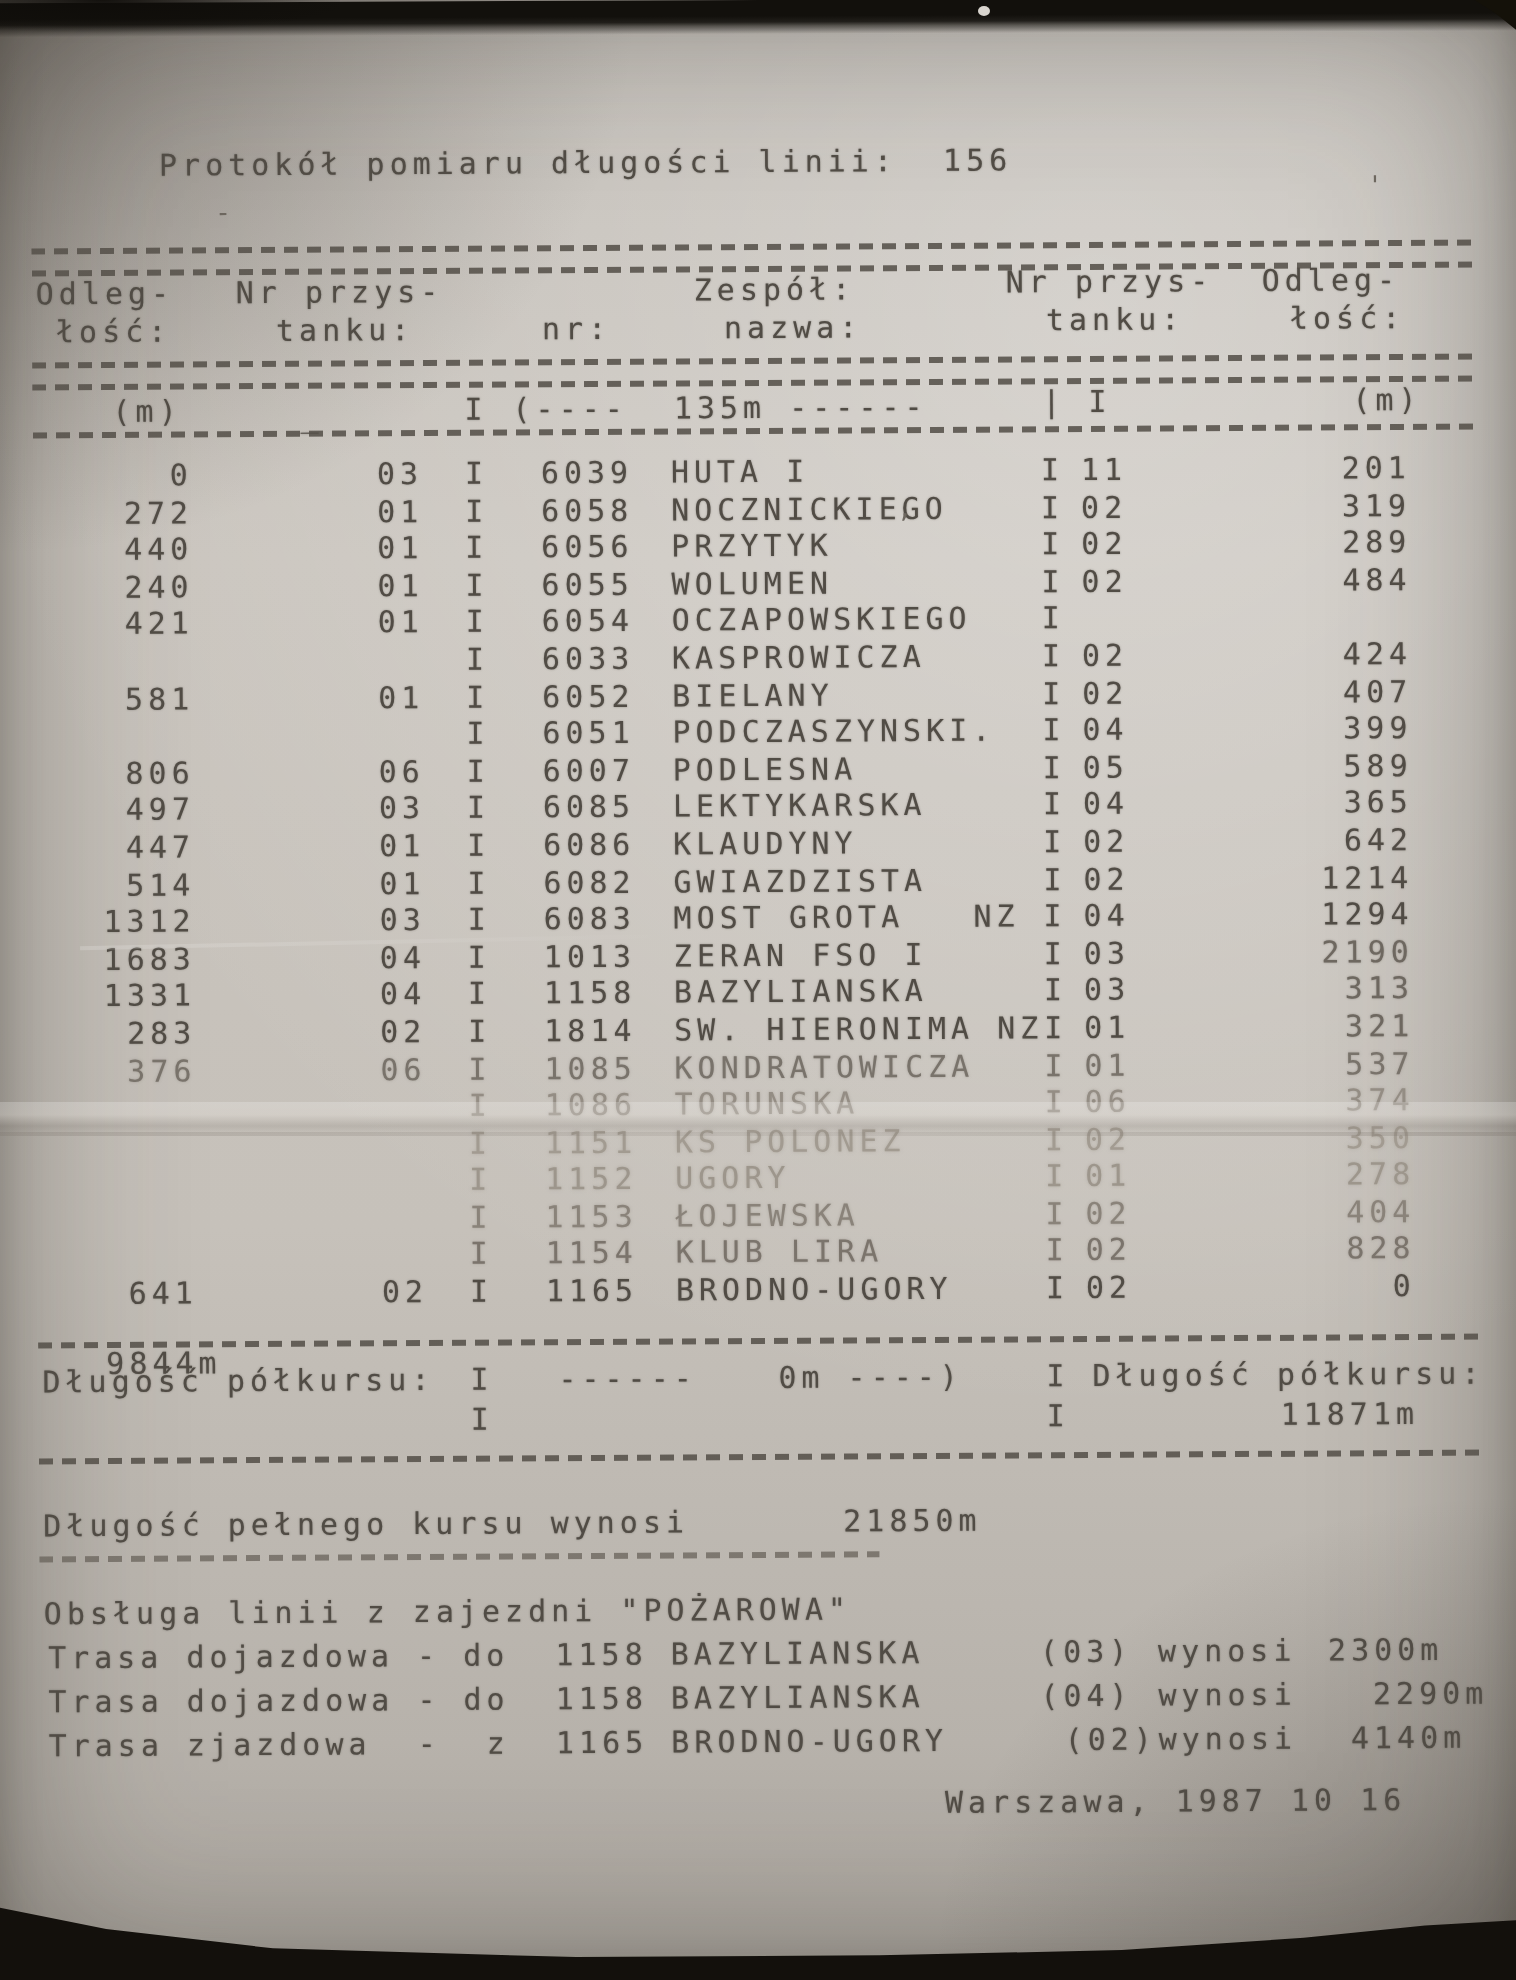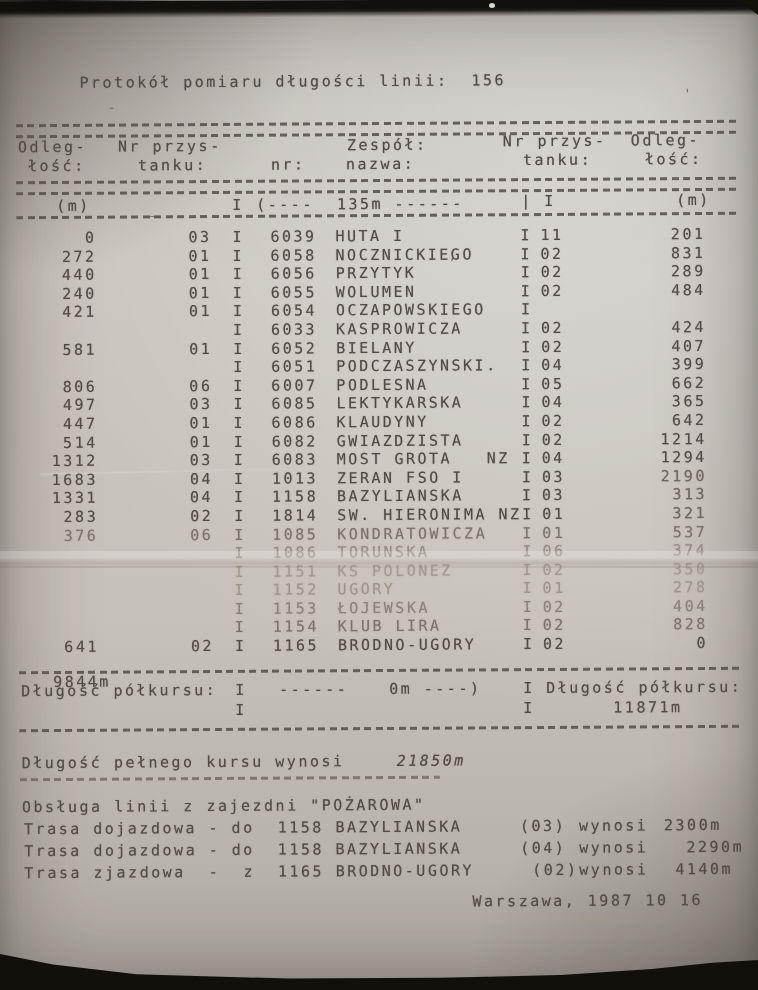--- a/index.html
+++ b/index.html
@@ -76,21 +76,21 @@
     <div class="sep" style="top:122px;"></div>
     <div class="sep" style="top:133px;"></div>
 
     <div>
       <div class="t" style="left:20px;top:136px;">Odleg-</div>
       <div class="t" style="left:30px;top:155px;">łość:</div>
       <div class="t" style="left:120px;top:136px;">Nr przys-</div>
       <div class="t" style="left:140px;top:155px;">tanku:</div>
       <div class="t" style="left:325px;top:136px;margin-left:24px;">Zespół:</div>
       <div class="t" style="left:273px;top:155px;">nr:</div>
-      <div class="t" style="left:348px;top:155px;text-align:center;">nazwa:</div>
+      <div class="t" style="left:364px;top:155px;text-align:center;">nazwa:</div>
       <div class="t" style="left:505px;top:133px;">Nr przys-</div>
       <div class="t" style="left:525px;top:152px;">tanku:</div>
       <div class="t" style="left:633px;top:133px;">Odleg-</div>
       <div class="t" style="left:647px;top:152px;">łość:</div>
     </div>
 
     <div class="sep" style="top:179px;"></div>
     <div class="sep" style="top:190px;"></div>
 
     <div>
@@ -116,21 +116,21 @@
         <span class="c-rdist">201</span>
       </div>
     <div class="row">
         <span class="c-ldist">272</span>
         <span class="c-lstop">01</span>
         <span class="c-sep1">I</span>
         <span class="c-nr">6058</span>
         <span class="c-name">NOCZNICKIEGO</span>
         <span class="c-sep2">I</span>
         <span class="c-rstop">02</span>
-        <span class="c-rdist">831</span>
+        <span class="c-rdist">319</span>
       </div>
         <div class="row">
         <span class="c-ldist">440</span>
         <span class="c-lstop">01</span>
         <span class="c-sep1">I</span>
         <span class="c-nr">6056</span>
         <span class="c-name">PRZYTYK</span>
         <span class="c-sep2">I</span>
         <span class="c-rstop">02</span>
         <span class="c-rdist">289</span>
@@ -186,21 +186,21 @@
         <span class="c-rdist">399</span>
       </div>
         <div class="row">
         <span class="c-ldist">806</span>
         <span class="c-lstop">06</span>
         <span class="c-sep1">I</span>
         <span class="c-nr">6007</span>
         <span class="c-name">PODLESNA</span>
         <span class="c-sep2">I</span>
         <span class="c-rstop">05</span>
-        <span class="c-rdist">662</span>
+        <span class="c-rdist">589</span>
       </div>
         <div class="row">
         <span class="c-ldist">497</span>
         <span class="c-lstop">03</span>
         <span class="c-sep1">I</span>
         <span class="c-nr">6085</span>
         <span class="c-name">LEKTYKARSKA</span>
         <span class="c-sep2">I</span>
         <span class="c-rstop">04</span>
         <span class="c-rdist">365</span>
@@ -342,27 +342,27 @@
     <div>
       <div class="t" style="left:20px;top:680px;">Długość półkursu:</div>
       <div class="t" style="left:234px;top:680px;">I</div>
       <div class="t" style="left:278px;top:680px;">------</div>
       <div class="t" style="left:388px;top:680px;">0m ----)</div>
       <div class="t" style="left:522px;top:680px;">I</div>
       <div class="t" style="left:545px;top:680px;">Długość półkursu:</div>
       <div class="t" style="left:52px;top:671px;">9844m</div>
       <div class="t" style="left:234px;top:700px;">I</div>
       <div class="t" style="left:522px;top:700px;">I</div>
-      <div class="t" style="left:612px;top:700px;">11871m</div>
+      <div class="t" style="left:639px;top:700px;">11871m</div>
     </div>
 
     <div class="sep" style="top:727px;"></div>
 
     <div class="t" style="left:20px;top:752px;">Długość pełnego kursu wynosi</div>
-    <div class="t" style="left:395px;top:752px;font-style:italic;">21850m</div>
+    <div class="t" style="left:420px;top:752px;">21850m</div>
 
     <div class="sep half soft" style="top:776px;"></div>
 
     <div class="t" style="left:20px;top:796px;">Obsługa linii z zajezdni "POŻAROWA"</div>
 
     <div>
       <div>
         <span class="t t-left" style="left: 22px; top: 818px;">Trasa dojazdowa - do  1158 BAZYLIANSKA</span>
         <span class="t" style="left: 518px; top: 818px; text-align: right;">(03)</span>
         <span class="t" style="left: 577px; top: 818px;">wynosi</span>

